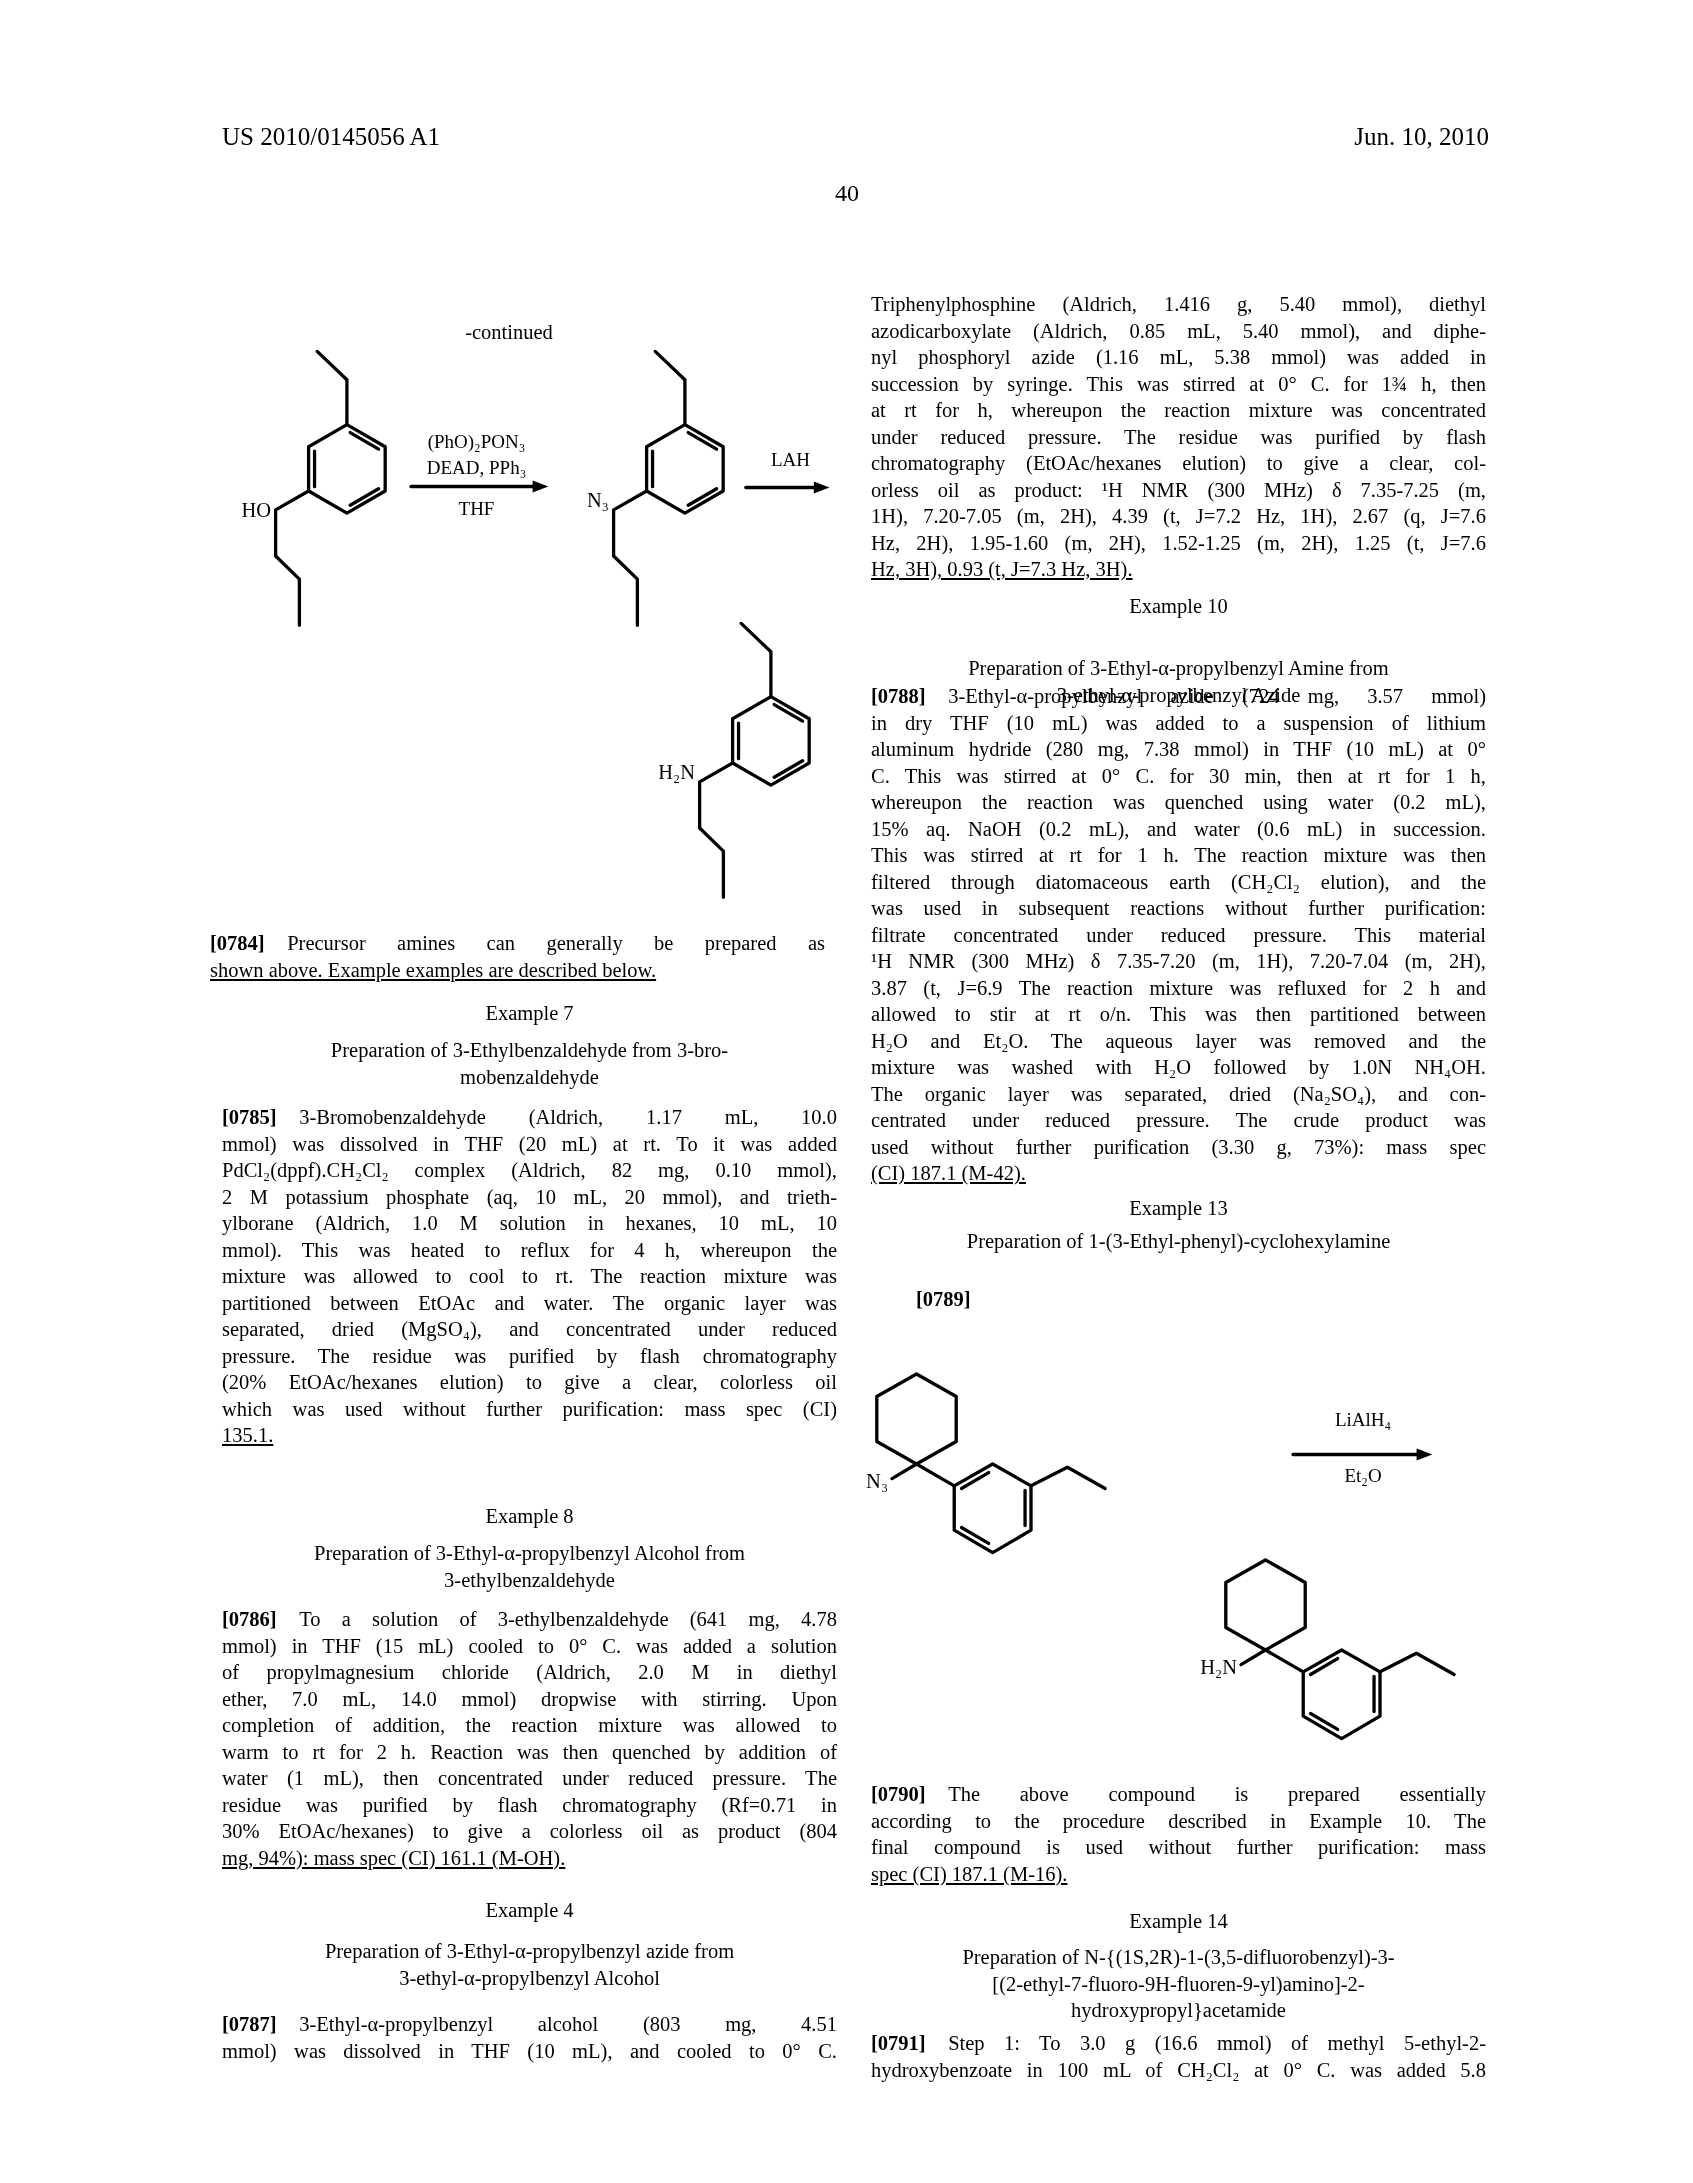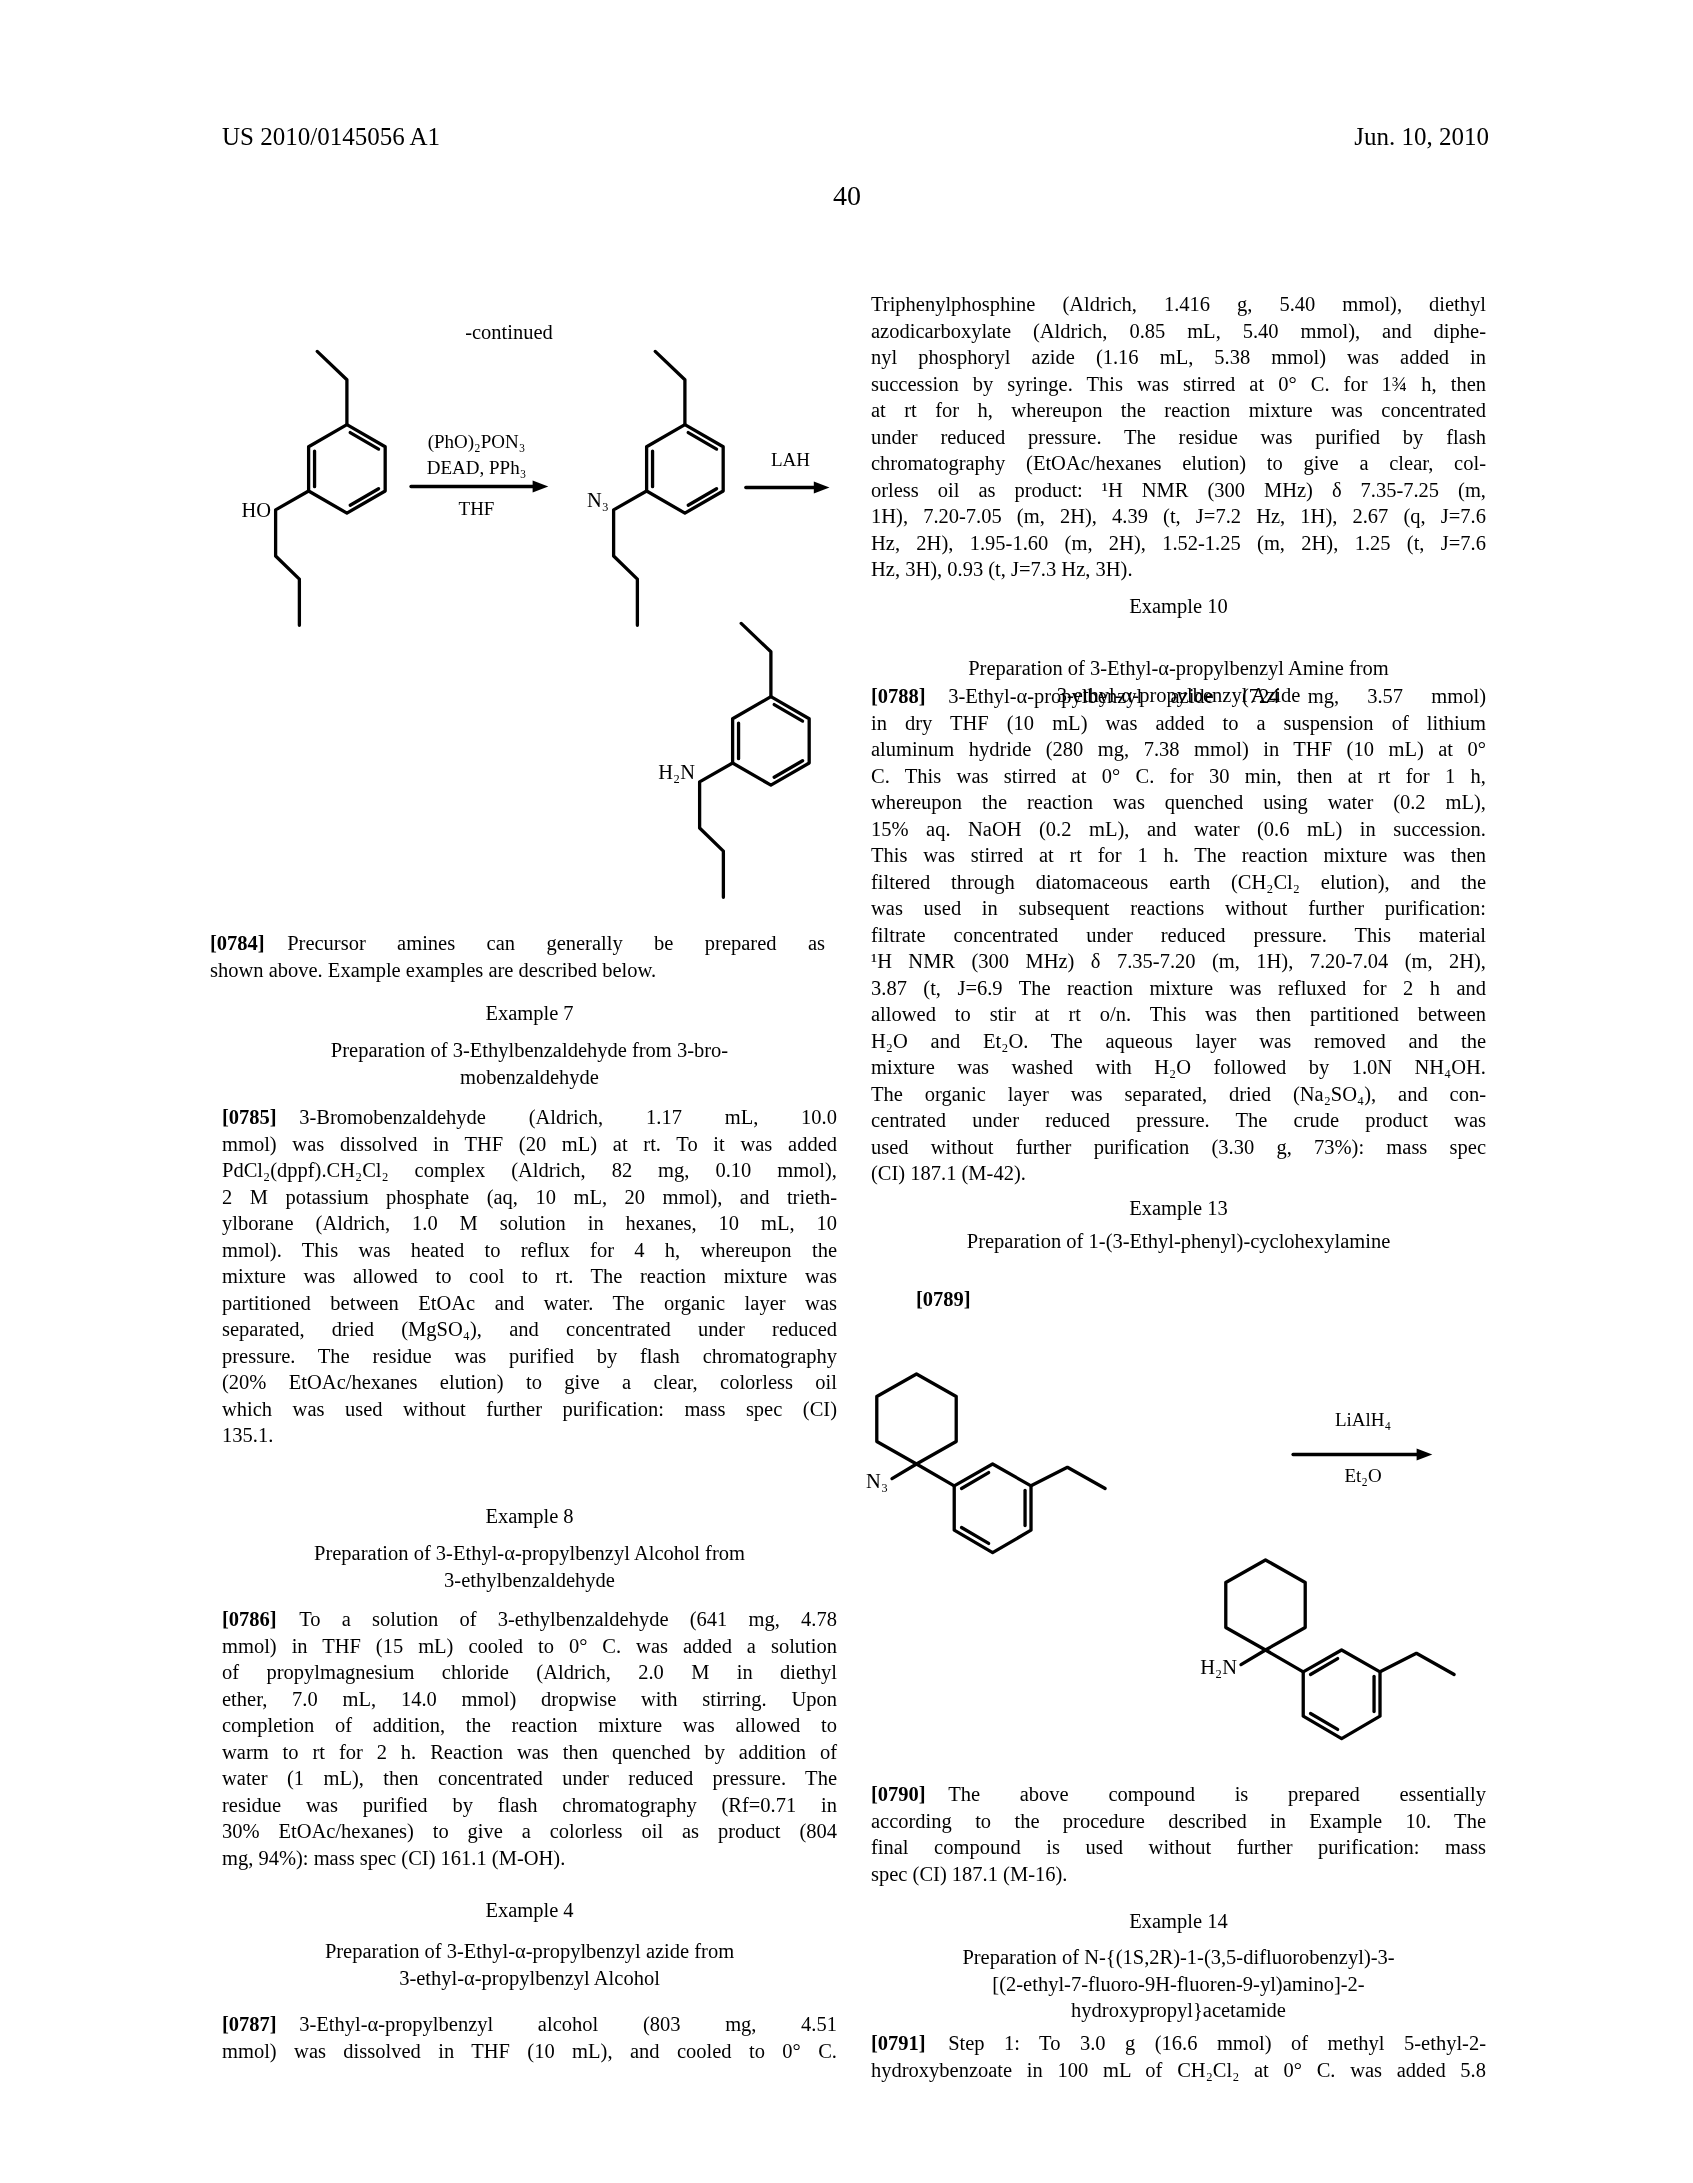--- a/index.html
+++ b/index.html
@@ -7,26 +7,26 @@
     width:1694px; height:2183px; position:relative; background:#ffffff; color:#000;
     font-family:"Liberation Serif","DejaVu Serif",serif;
     -webkit-font-smoothing:antialiased;
   }
   .abs { position:absolute; }
   .line {
     font-size:20.5px; line-height:26.5px; height:26.5px;
     text-align:justify; text-align-last:justify;
     white-space:normal; overflow:visible;
   }
-  .lines[data-last="plain"] > .line:last-child { text-align-last:left; }
+  .lines[data-last="plain"] > .line:last-child { text-align-last:left;text-decoration:underline; }
   .centered .line, .centered { text-align:center; text-align-last:center; }
   .heading { font-size:20.5px; line-height:26.5px; }
   .ptag { font-weight:bold; padding-right:22.5px; }
   .hdr { font-size:25px; }
-  .pagenum { font-size:28px; text-align:center; width:1694px; }
+  .pagenum { font-size:24px; text-align:center; width:1694px; }
   .chem-reagent { font-size:19px; line-height:22.5px; text-align:center; text-align-last:center; }
   svg.struct { overflow:visible; }
   svg .bond { fill:none; stroke:#000; stroke-width:5; stroke-linecap:round; stroke-linejoin:round; }
   svg .chem-label { font-family:"Liberation Serif","DejaVu Serif",serif; font-size:31px; fill:#000; }
   svg .ahead { fill:#000; stroke:none; }
 </style>
 </head>
 <body>
 
 <div class="abs hdr" style="left:222px; top:123px;">US 2010/0145056 A1</div>

